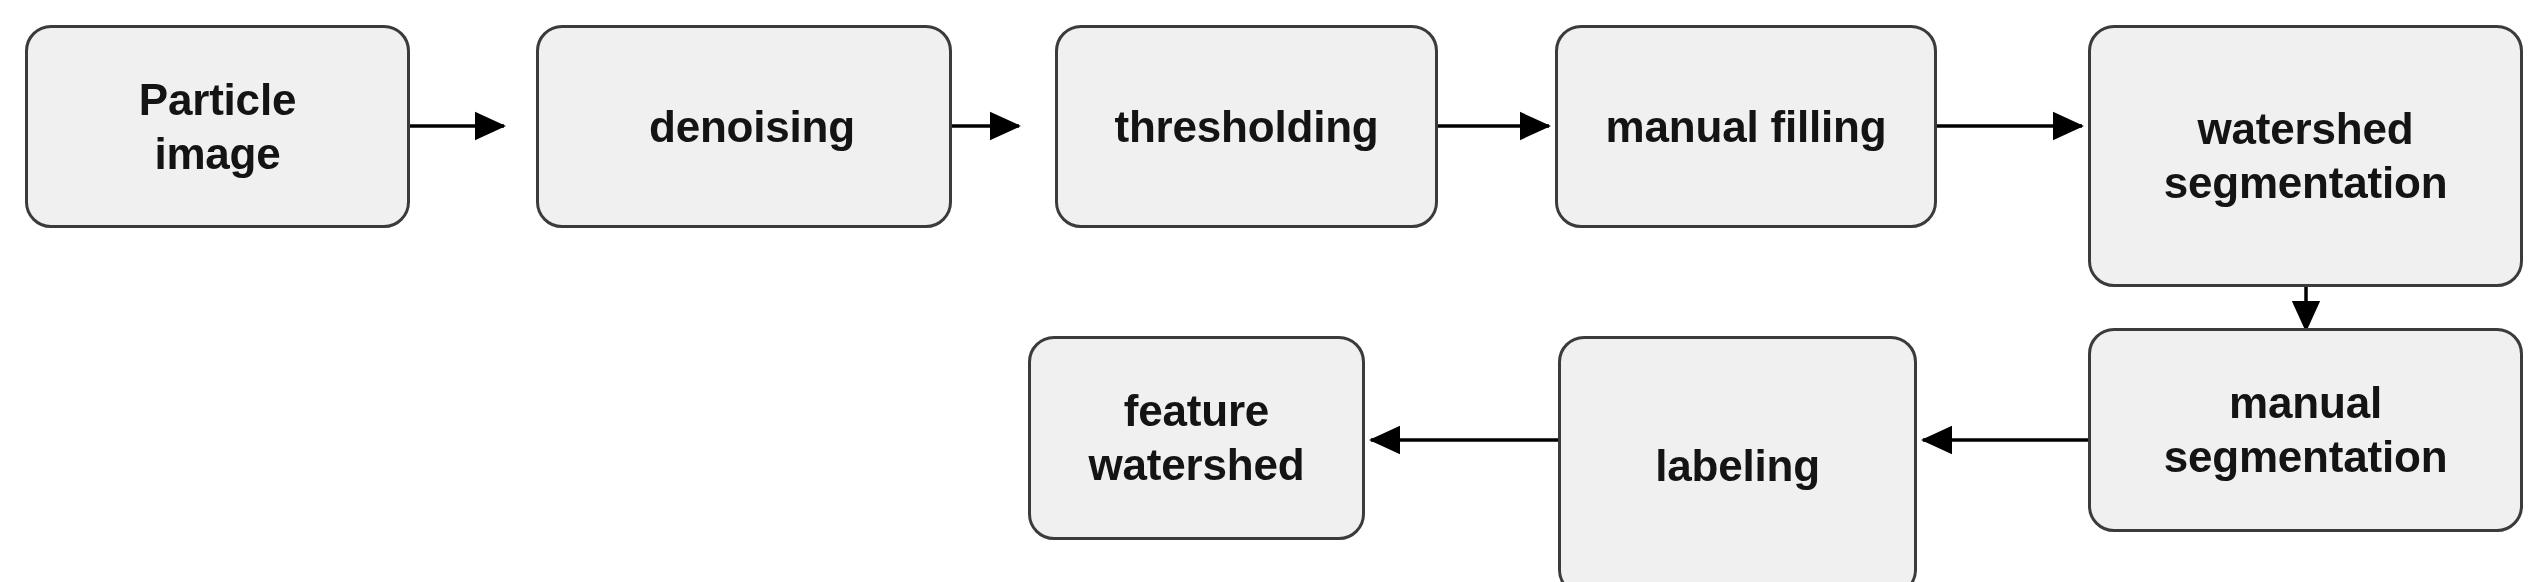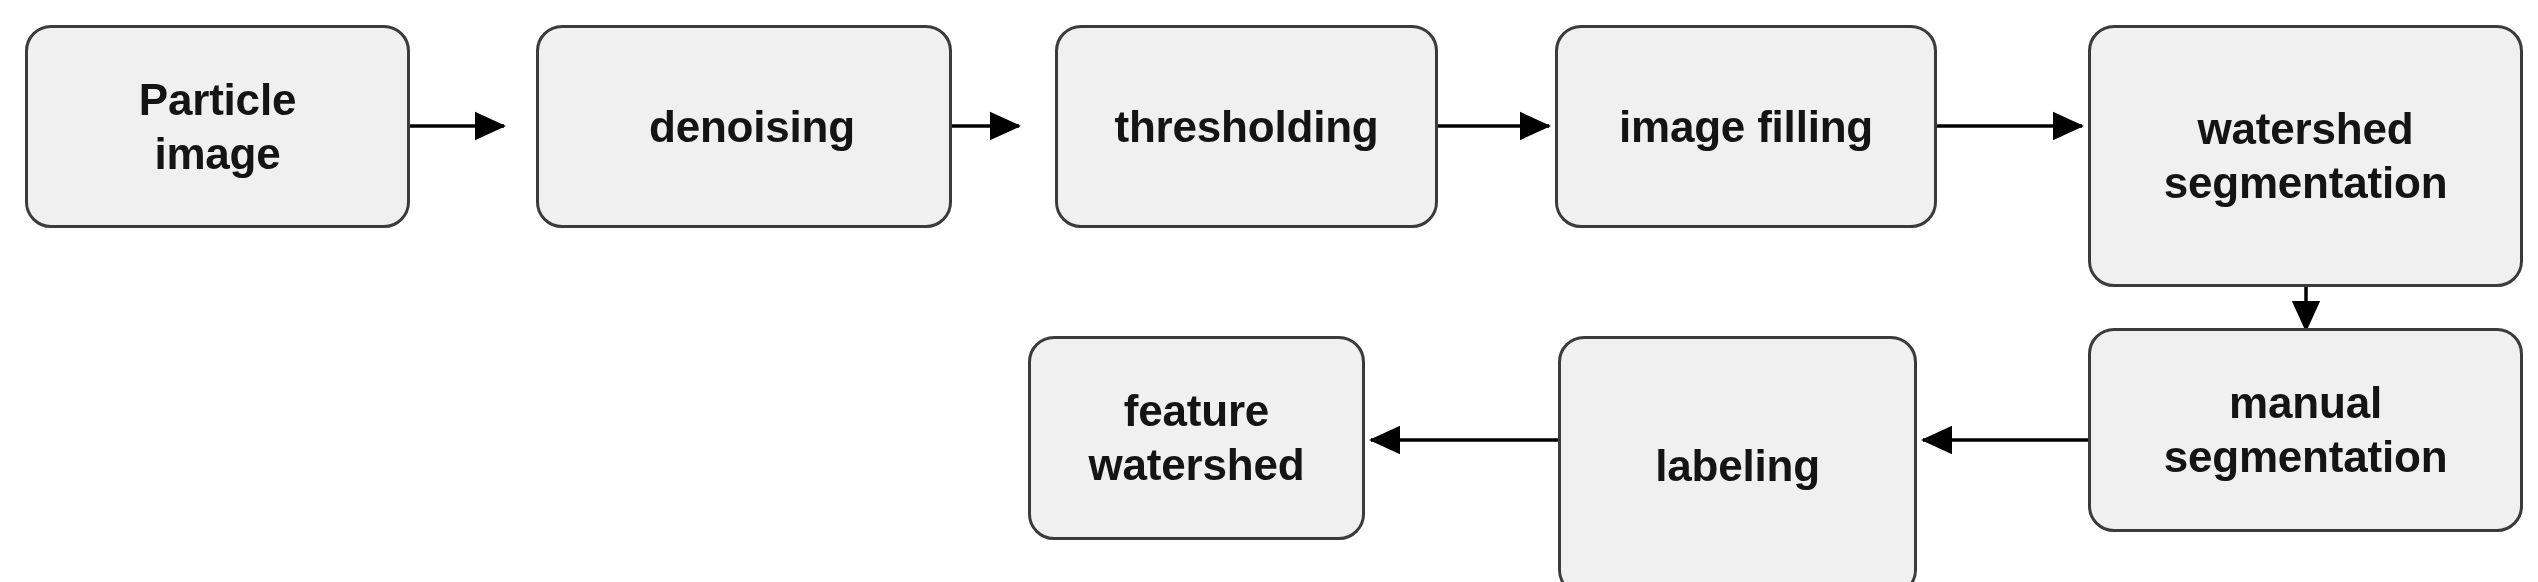--- a/index.html
+++ b/index.html
@@ -95,21 +95,21 @@
 
   <div class="node" style="left:536px; top:25px; width:416px; height:203px;padding-left:16px;">
     <span class="node-label">denoising</span>
   </div>
 
   <div class="node" style="left:1025px; top:25px; width:383px; height:203px;margin-left:30px;">
     <span class="node-label">thresholding</span>
   </div>
 
   <div class="node" style="left:1555px; top:25px; width:382px; height:203px;">
-    <span class="node-label">image filling</span>
+    <span class="node-label">manual filling</span>
   </div>
 
   <div class="node" style="left:2088px; top:25px; width:435px; height:262px;">
     <span class="node-label">watershed
 segmentation</span>
   </div>
 
   <div class="node" style="left:2088px; top:328px; width:435px; height:204px;">
     <span class="node-label">manual
 segmentation</span>

